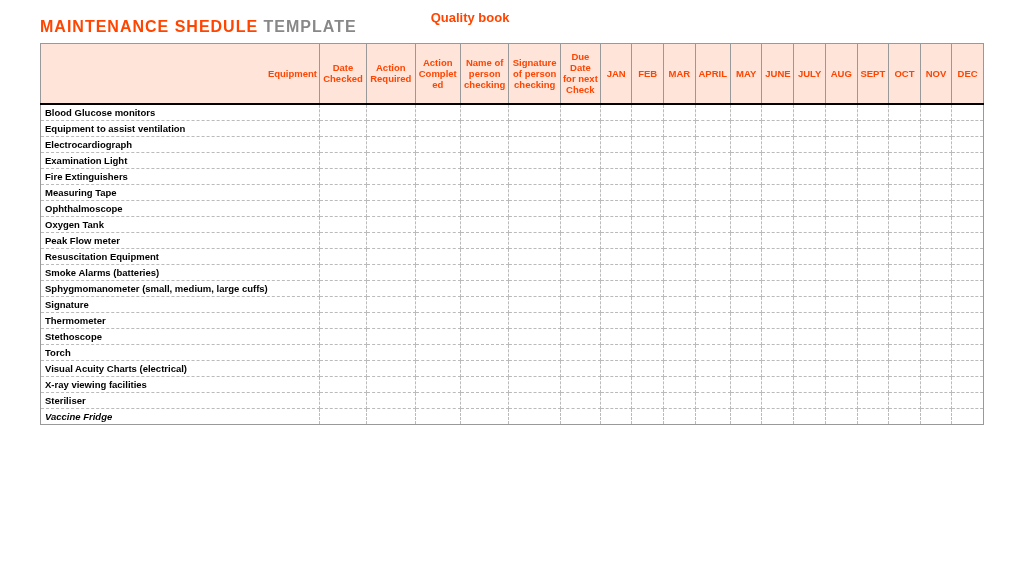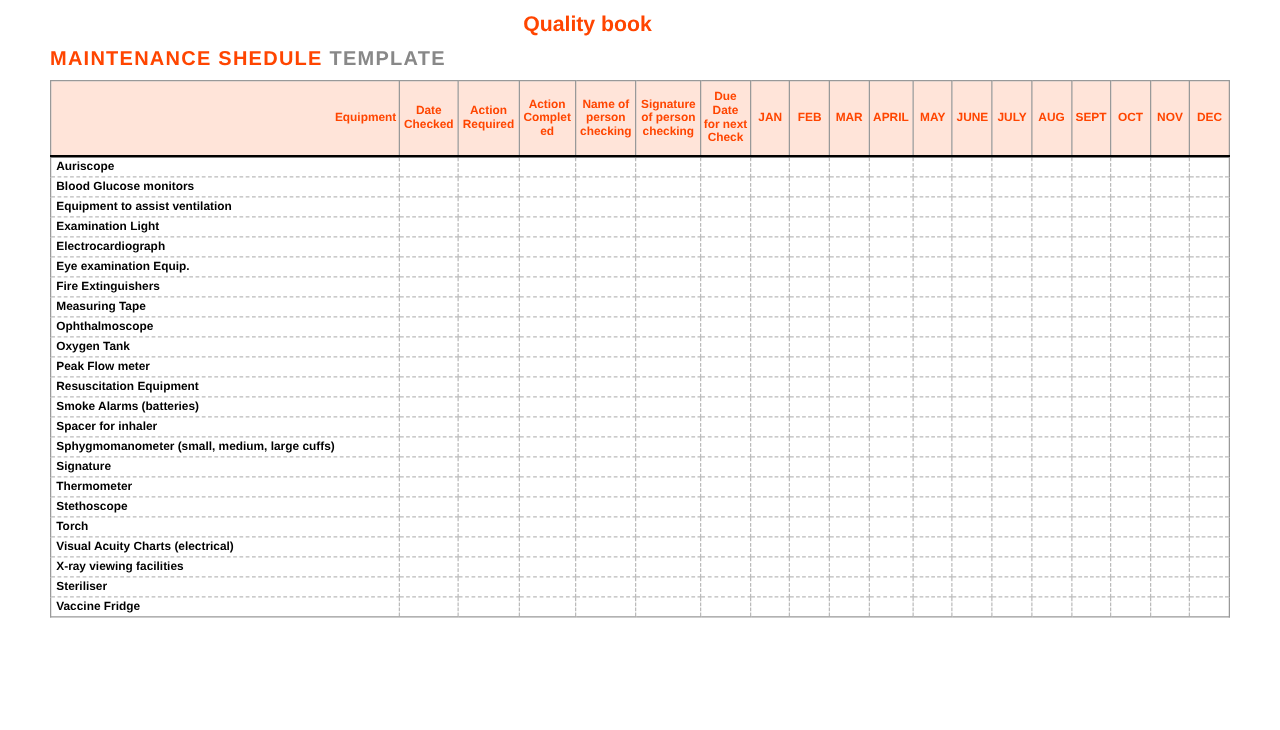--- a/index.html
+++ b/index.html
@@ -7,24 +7,24 @@
       font-family: Arial, sans-serif;
       background: #fff;
       padding: 10px 40px 20px 40px;
       width: 1024px;
     }
     .header {
       margin-bottom: 8px;
     }
     .brand {
       text-align: center;
-      font-size: 17px;
+      font-size: 13px;
       font-weight: bold;
       color: #ff4500;
-      margin-bottom: 16px;
+      margin-bottom: 0;
       margin-left: 330px;
       width: 200px;
     }
     .title {
       font-size: 16px;
       font-weight: bold;
       letter-spacing: 1px;
       line-height: 1;
       margin-top: -6px;
     }
@@ -63,20 +63,21 @@
       font-weight: bold;
     }
     tbody td.equipment-cell {
       border-left: 1px solid #999;
     }
     tbody td.last-cell {
       border-right: 1px solid #999;
     }
     tbody tr:last-child td {
       border-bottom: 1px solid #999;
+      font-style: italic;
     }
   </style>
 </head>
 <body>
 
 <div class="header">
   <div class="brand">Quality book</div>
   <div class="title">
     <span class="title-orange">MAINTENANCE SHEDULE</span>
     <span class="title-gray">TEMPLATE</span>
@@ -101,41 +102,20 @@
       <th class="month">JUNE</th>
       <th class="month">JULY</th>
       <th class="month">AUG</th>
       <th class="month">SEPT</th>
       <th class="month">OCT</th>
       <th class="month">NOV</th>
       <th class="month">DEC</th>
     </tr>
   </thead>
   <tbody id="table-body">
-  <tr>
-        <td class="equipment-cell">Auriscope</td>
-        <td></td>
-        <td></td>
-        <td></td>
-        <td></td>
-        <td></td>
-        <td></td>
-        <td></td>
-        <td></td>
-        <td></td>
-        <td></td>
-        <td></td>
-        <td></td>
-        <td></td>
-        <td></td>
-        <td></td>
-        <td></td>
-        <td></td>
-        <td class="last-cell"></td>
-      </tr>
       <tr>
         <td class="equipment-cell">Blood Glucose monitors</td>
         <td></td>
         <td></td>
         <td></td>
         <td></td>
         <td></td>
         <td></td>
         <td></td>
         <td></td>
@@ -165,20 +145,41 @@
         <td></td>
         <td></td>
         <td></td>
         <td></td>
         <td></td>
         <td></td>
         <td></td>
         <td class="last-cell"></td>
       </tr>
       <tr>
+        <td class="equipment-cell">Electrocardiograph</td>
+        <td></td>
+        <td></td>
+        <td></td>
+        <td></td>
+        <td></td>
+        <td></td>
+        <td></td>
+        <td></td>
+        <td></td>
+        <td></td>
+        <td></td>
+        <td></td>
+        <td></td>
+        <td></td>
+        <td></td>
+        <td></td>
+        <td></td>
+        <td class="last-cell"></td>
+      </tr>
+      <tr>
         <td class="equipment-cell">Examination Light</td>
         <td></td>
         <td></td>
         <td></td>
         <td></td>
         <td></td>
         <td></td>
         <td></td>
         <td></td>
         <td></td>
@@ -186,62 +187,20 @@
         <td></td>
         <td></td>
         <td></td>
         <td></td>
         <td></td>
         <td></td>
         <td></td>
         <td class="last-cell"></td>
       </tr>
       <tr>
-        <td class="equipment-cell">Electrocardiograph</td>
-        <td></td>
-        <td></td>
-        <td></td>
-        <td></td>
-        <td></td>
-        <td></td>
-        <td></td>
-        <td></td>
-        <td></td>
-        <td></td>
-        <td></td>
-        <td></td>
-        <td></td>
-        <td></td>
-        <td></td>
-        <td></td>
-        <td></td>
-        <td class="last-cell"></td>
-      </tr>
-      <tr>
-        <td class="equipment-cell">Eye examination Equip.</td>
-        <td></td>
-        <td></td>
-        <td></td>
-        <td></td>
-        <td></td>
-        <td></td>
-        <td></td>
-        <td></td>
-        <td></td>
-        <td></td>
-        <td></td>
-        <td></td>
-        <td></td>
-        <td></td>
-        <td></td>
-        <td></td>
-        <td></td>
-        <td class="last-cell"></td>
-      </tr>
-      <tr>
         <td class="equipment-cell">Fire Extinguishers</td>
         <td></td>
         <td></td>
         <td></td>
         <td></td>
         <td></td>
         <td></td>
         <td></td>
         <td></td>
         <td></td>
@@ -355,41 +314,20 @@
         <td></td>
         <td></td>
         <td></td>
         <td></td>
         <td></td>
         <td></td>
         <td class="last-cell"></td>
       </tr>
       <tr>
         <td class="equipment-cell">Smoke Alarms (batteries)</td>
-        <td></td>
-        <td></td>
-        <td></td>
-        <td></td>
-        <td></td>
-        <td></td>
-        <td></td>
-        <td></td>
-        <td></td>
-        <td></td>
-        <td></td>
-        <td></td>
-        <td></td>
-        <td></td>
-        <td></td>
-        <td></td>
-        <td></td>
-        <td class="last-cell"></td>
-      </tr>
-      <tr>
-        <td class="equipment-cell">Spacer for inhaler</td>
         <td></td>
         <td></td>
         <td></td>
         <td></td>
         <td></td>
         <td></td>
         <td></td>
         <td></td>
         <td></td>
         <td></td>

